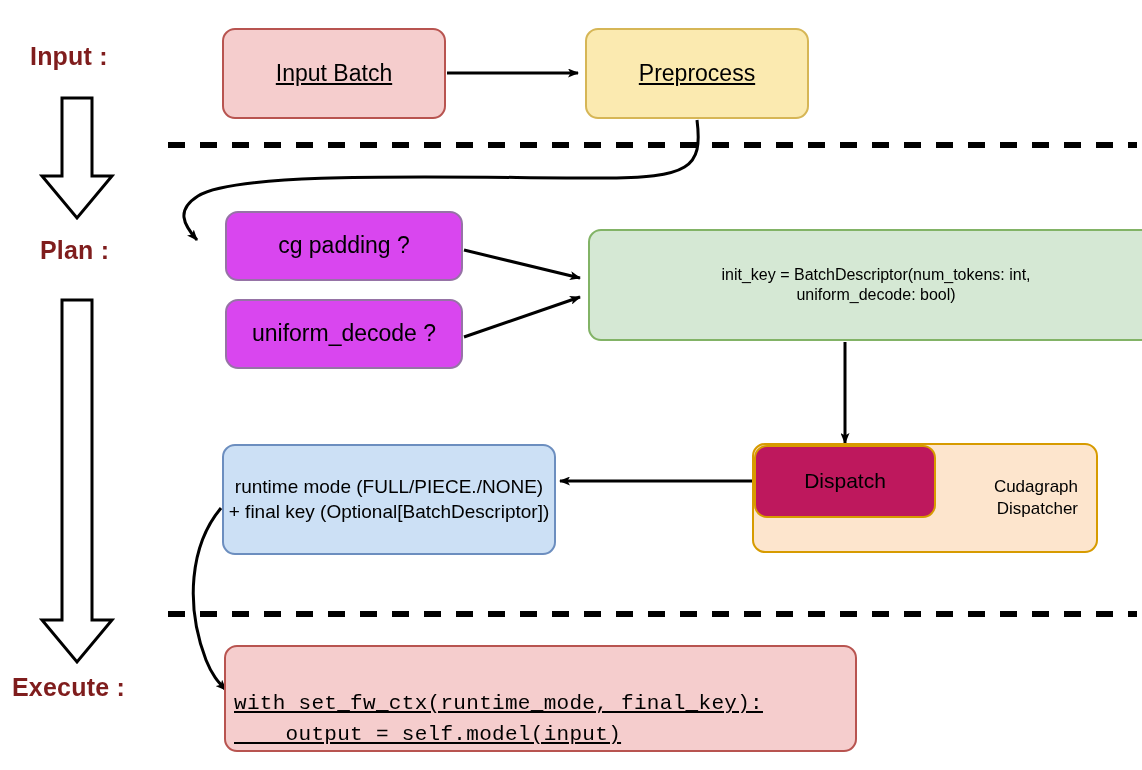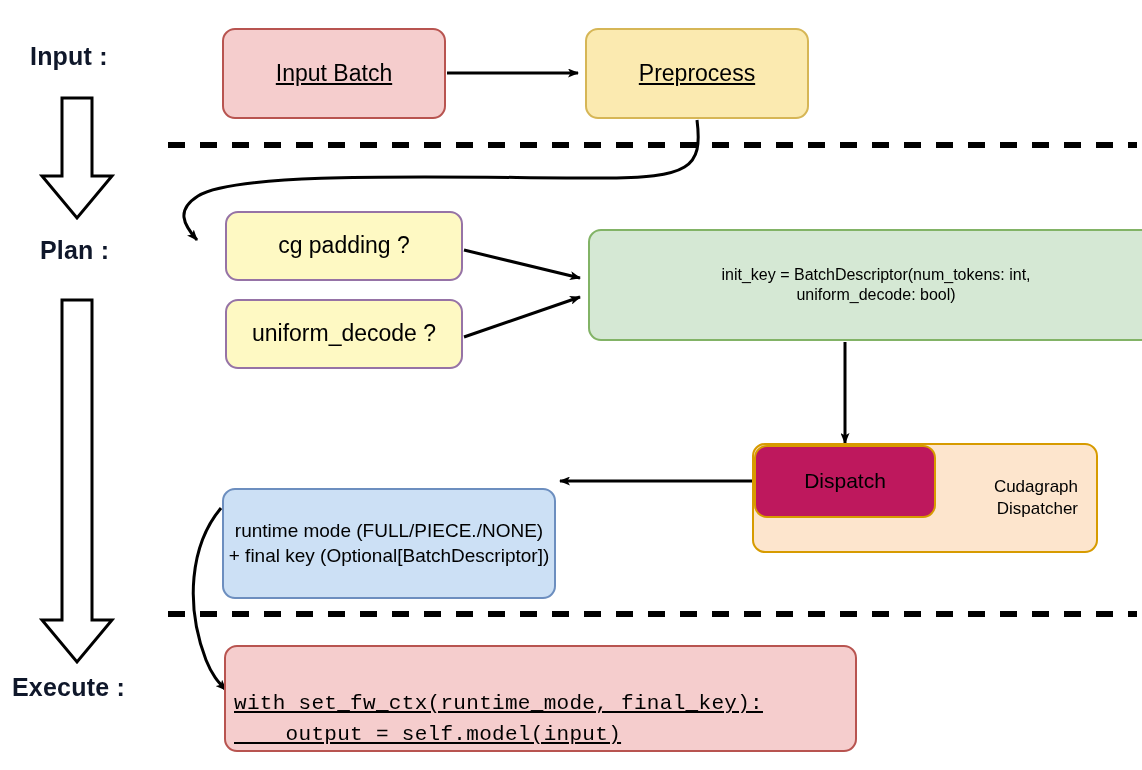--- a/index.html
+++ b/index.html
@@ -2,32 +2,32 @@
 <html><head>
 <meta charset="utf-8">
 <style>
   html,body{margin:0;padding:0;background:#ffffff;}
   body{width:1142px;height:770px;font-family:"Liberation Sans",sans-serif;color:#000;}
   #stage{position:relative;width:1142px;height:770px;overflow:hidden;background:#fff;}
   #wires{position:absolute;left:0;top:0;width:1142px;height:770px;pointer-events:none;}
 
   .stage-label{
     position:absolute;font-weight:bold;font-size:25px;letter-spacing:.2px;
-    color:#0f172a;white-space:nowrap;font-family:"Liberation Sans",sans-serif;
+    color:#7f1d1d;white-space:nowrap;font-family:"Liberation Sans",sans-serif;
   }
 
   .node{
     position:absolute;box-sizing:border-box;
     display:flex;align-items:center;justify-content:center;
     text-align:center;border-radius:13px;border-width:2px;border-style:solid;
     font-family:"Liberation Sans",sans-serif;line-height:1.28;
   }
   .n-pink{background:#f5cdcd;border-color:#b85450;text-decoration:underline;}
   .n-yellow{background:#fbeab0;border-color:#d6b656;}
-  .n-purple{background:#fef9c3;border-color:#9673a6;}
+  .n-purple{background:#d946ef;border-color:#9673a6;}
   .n-green{background:#d5e8d4;border-color:#82b366;}
   .n-blue{background:#cce0f5;border-color:#6c8ebf;}
   .n-orange-outer{background:#fde5cd;border-color:#d79b00;}
   .n-orange-inner{background:#be185d;border-color:#d79b00;}
 
   .code{
     font-family:"Liberation Mono",monospace;
     white-space:pre;text-align:left;justify-content:flex-end;
     font-size:21px;line-height:1.45;letter-spacing:.3px;
   }
@@ -96,21 +96,21 @@
   <div class="node n-orange-outer" style="left:752px;top:443px;width:346px;height:110px;font-size:17px;flex-direction:column;
               align-items:flex-end;justify-content:center;padding-right:18px;">
     <span>Cudagraph</span>
     <span>Dispatcher</span>
   </div>
 
   <div class="node n-orange-inner" style="left:754px;top:445px;width:182px;height:73px;font-size:21px;">
     <span>Dispatch</span>
   </div>
 
-  <div class="node n-blue" style="left:222px;top:444px;width:334px;height:111px;font-size:19px;flex-direction:column;margin-top:44px;">
+  <div class="node n-blue" style="left:222px;top:444px;width:334px;height:111px;font-size:19px;flex-direction:column;">
     <span class="nowrap">runtime mode (FULL/PIECE./NONE)</span>
     <span class="nowrap">+ final key (Optional[BatchDescriptor])</span>
   </div>
 
   <div class="node n-pink code" style="left:224px;top:645px;width:633px;height:107px;flex-direction:column;align-items:flex-start;">
     <span class="code-pad">with set_fw_ctx(runtime_mode, final_key):</span>
     <span class="code-pad">    output = self.model(input)</span>
   </div>
 
 </div>

